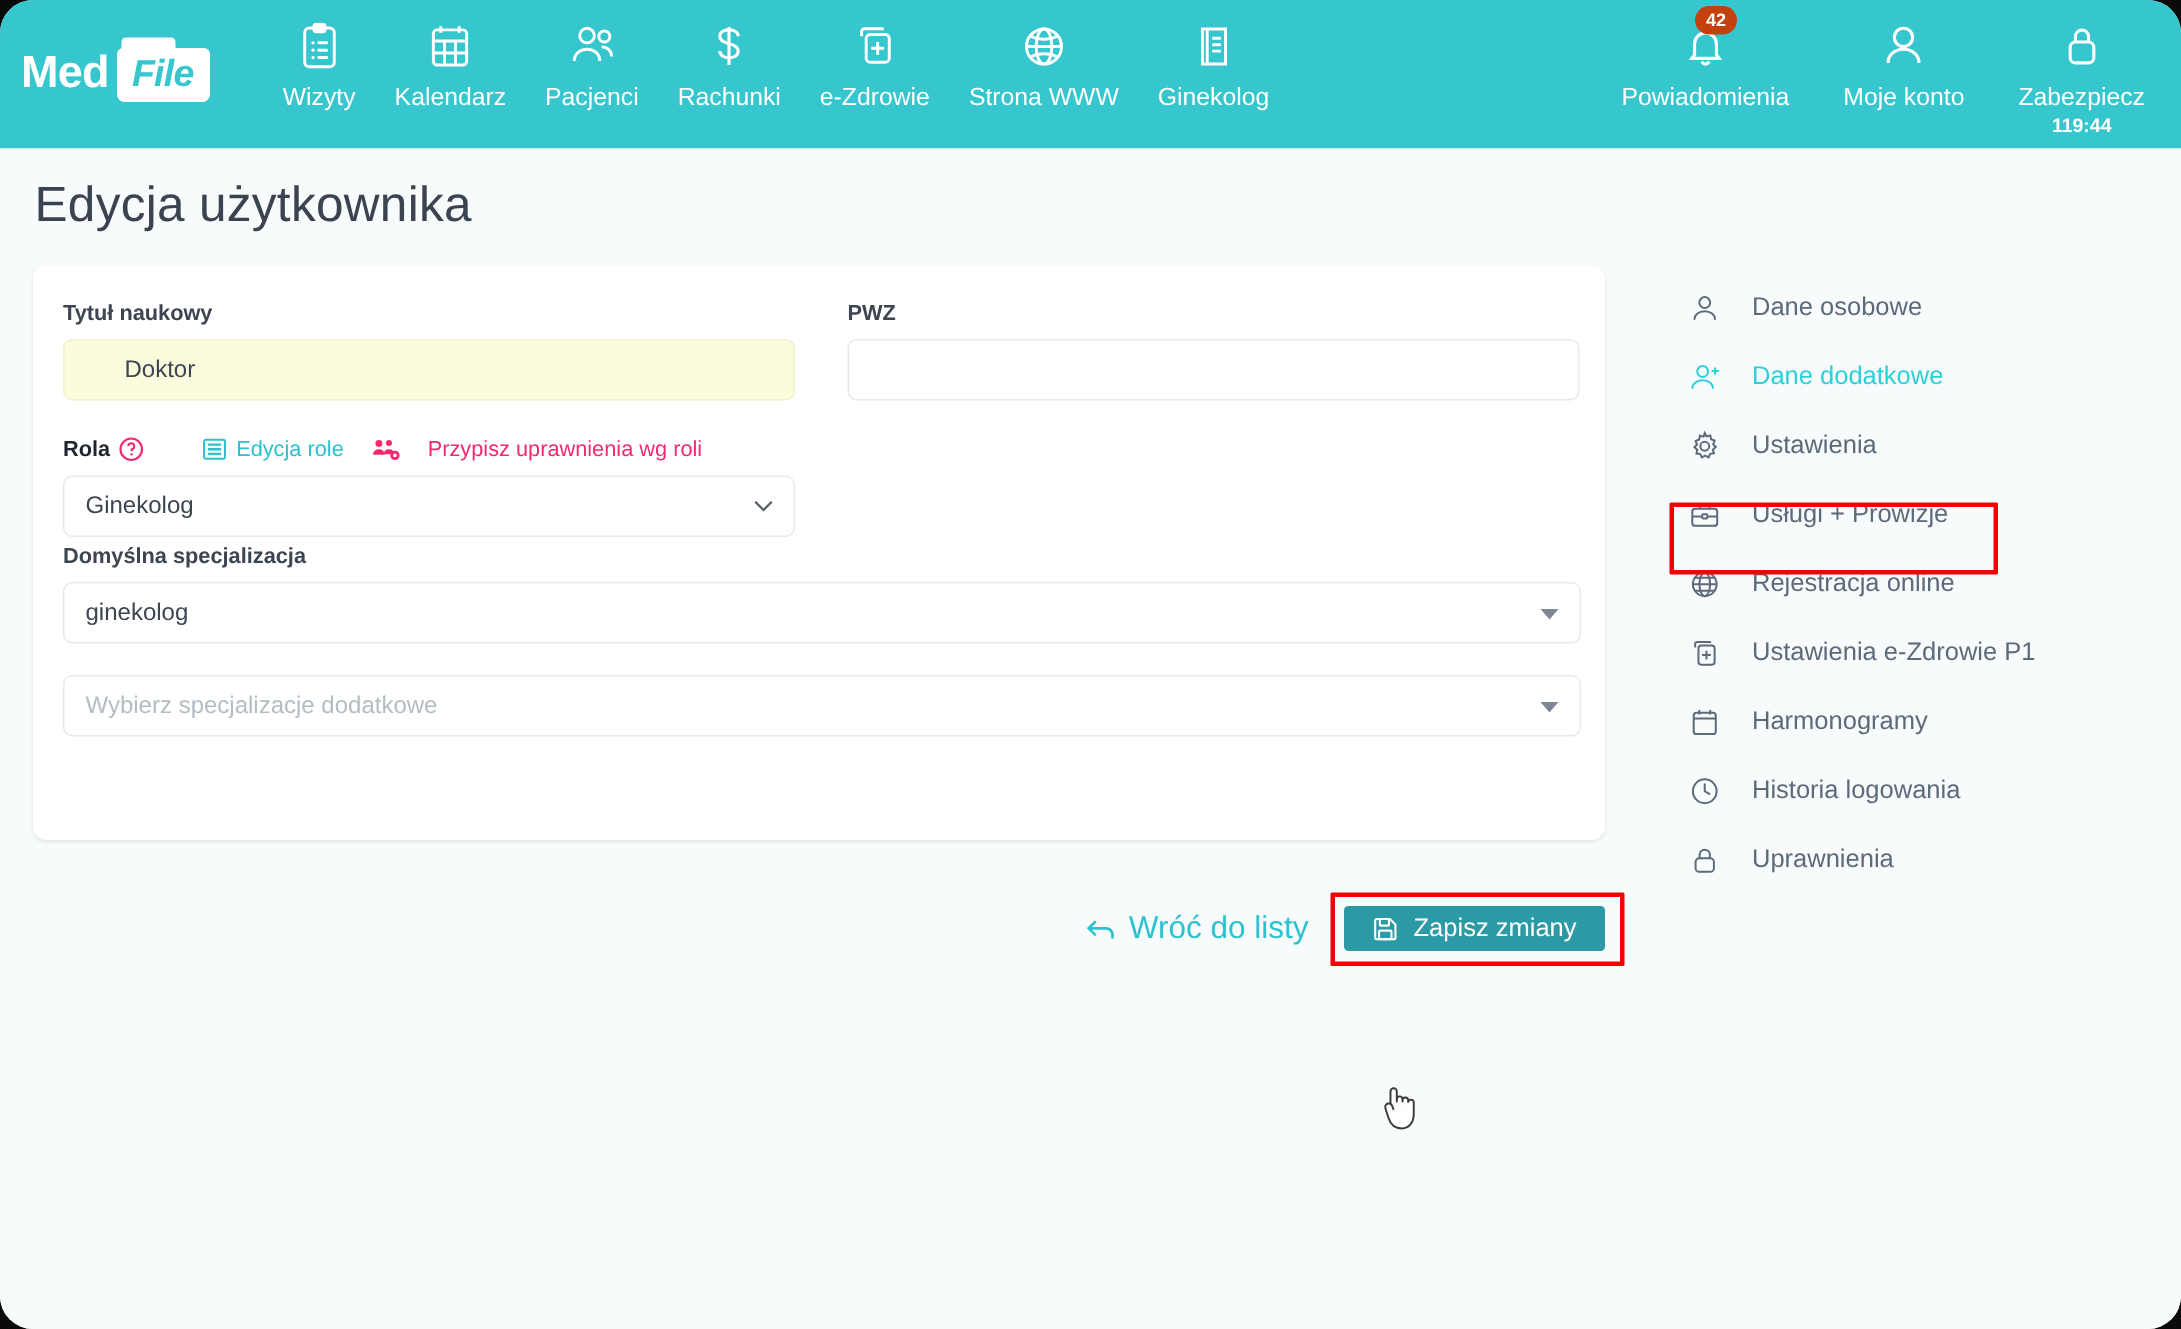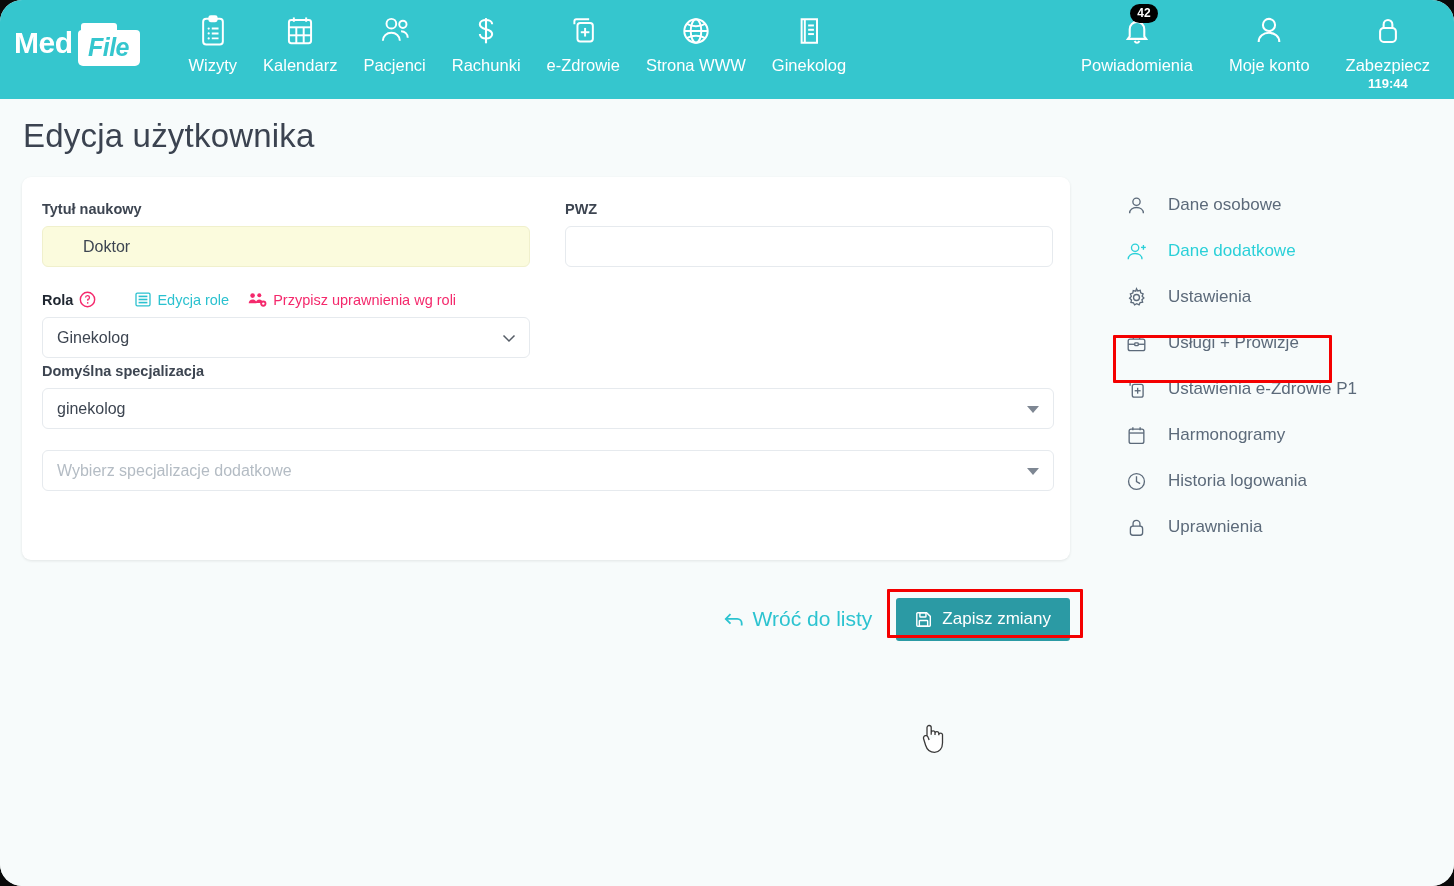--- a/index.html
+++ b/index.html
@@ -28,20 +28,21 @@
     height: 99px;
     background: #35c6ce;
     display: flex;
     align-items: flex-start;
     position: relative;
   }
   .logo {
     margin-left: 14px;
     margin-top: 26px;
     display: flex;
+    align-items: center;
     height: 46px;
     cursor: pointer;
   }
   .logo-med {
     color: #ffffff;
     font-size: 30px;
     font-weight: bold;
     letter-spacing: -0.5px;
   }
   .logo-file-wrap {
@@ -110,21 +111,21 @@
     right: 6px;
     top: 12px;
     display: flex;
     align-items: flex-start;
   }
   .nav-right .nav-item { padding: 0 18px; }
   .badge {
     position: absolute;
     top: -8px;
     left: 8px;
-    background: #000000;
+    background: #c2410c;
     color: #fff;
     font-size: 12px;
     font-weight: bold;
     border-radius: 11px;
     min-width: 16px;
     height: 19px;
     line-height: 19px;
     padding: 0 6px;
     text-align: center;
   }
@@ -209,21 +210,21 @@
     cursor: pointer;
   }
   .inline-link {
     display: flex;
     align-items: center;
     font-size: 14.5px;
     cursor: pointer;
     white-space: nowrap;
   }
   .link-teal { color: #2bc1cf; margin-left: 39px; }
-  .link-pink { color: #f4296c; margin-left: 19px; }
+  .link-pink { color: #f4296c; margin-left: 19px; gap: 12px; }
   .inline-link .li-icon { margin-right: 6px; display: inline-flex; }
 
   .select-box {
     position: relative;
     width: 100%;
     height: 41px;
     border: 1px solid #e6eaee;
     border-radius: 6px;
     background: #ffffff;
     display: flex;
@@ -281,21 +282,21 @@
     cursor: pointer;
     margin-right: 24px;
   }
   #back-link .bl-icon { margin-right: 9px; display: inline-flex; }
   #save-wrap { position: relative; }
   #save-btn {
     background: #2b9aa4;
     color: #ffffff;
     border: none;
     border-radius: 3px;
-    height: 43px;
+    height: 30px;
     padding: 0 19px;
     font-size: 17px;
     font-family: "Liberation Sans", sans-serif;
     display: flex;
     align-items: center;
     cursor: pointer;
   }
   #save-btn .sv-icon { margin-right: 10px; display: inline-flex; }
   .annot-box {
     position: absolute;
@@ -646,20 +647,32 @@
           <svg width="21" height="21" viewBox="0 0 22 22" fill="none" stroke="#5c6a7a" stroke-width="1.4">
             <rect x="2.3" y="6.4" width="17.4" height="12" rx="2"></rect>
             <path d="M7.7 6.4V4.7a1.6 1.6 0 0 1 1.6-1.6h3.4a1.6 1.6 0 0 1 1.6 1.6v1.7"></path>
             <line x1="2.3" y1="11.8" x2="19.7" y2="11.8"></line>
             <rect x="9.2" y="10.3" width="3.6" height="3" rx="0.7" fill="#f7fbfb"></rect>
           </svg>
         </span>
         <span class="side-label">Usługi + Prowizje</span>
       </div>
 
+      <div class="side-item">
+        <span class="side-icon">
+          <svg width="21" height="21" viewBox="0 0 22 22" fill="none" stroke="#5c6a7a" stroke-width="1.4">
+            <circle cx="11" cy="11" r="8.3"></circle>
+            <ellipse cx="11" cy="11" rx="3.7" ry="8.3"></ellipse>
+            <line x1="2.7" y1="11" x2="19.3" y2="11"></line>
+            <line x1="4.2" y1="6.4" x2="17.8" y2="6.4"></line>
+            <line x1="4.2" y1="15.6" x2="17.8" y2="15.6"></line>
+          </svg>
+        </span>
+        <span class="side-label">Rejestracja online</span>
+      </div>
 
       <div class="side-item">
         <span class="side-icon">
           <svg width="21" height="21" viewBox="0 0 22 22" fill="none" stroke="#5c6a7a" stroke-width="1.4">
             <path d="M4.3 7V4.6a1.5 1.5 0 0 1 1.5-1.5h9.6"></path>
             <rect x="6.6" y="5.6" width="11.3" height="13.4" rx="2"></rect>
             <line x1="12.2" y1="9.2" x2="12.2" y2="15.4"></line>
             <line x1="9.1" y1="12.3" x2="15.3" y2="12.3"></line>
           </svg>
         </span>

